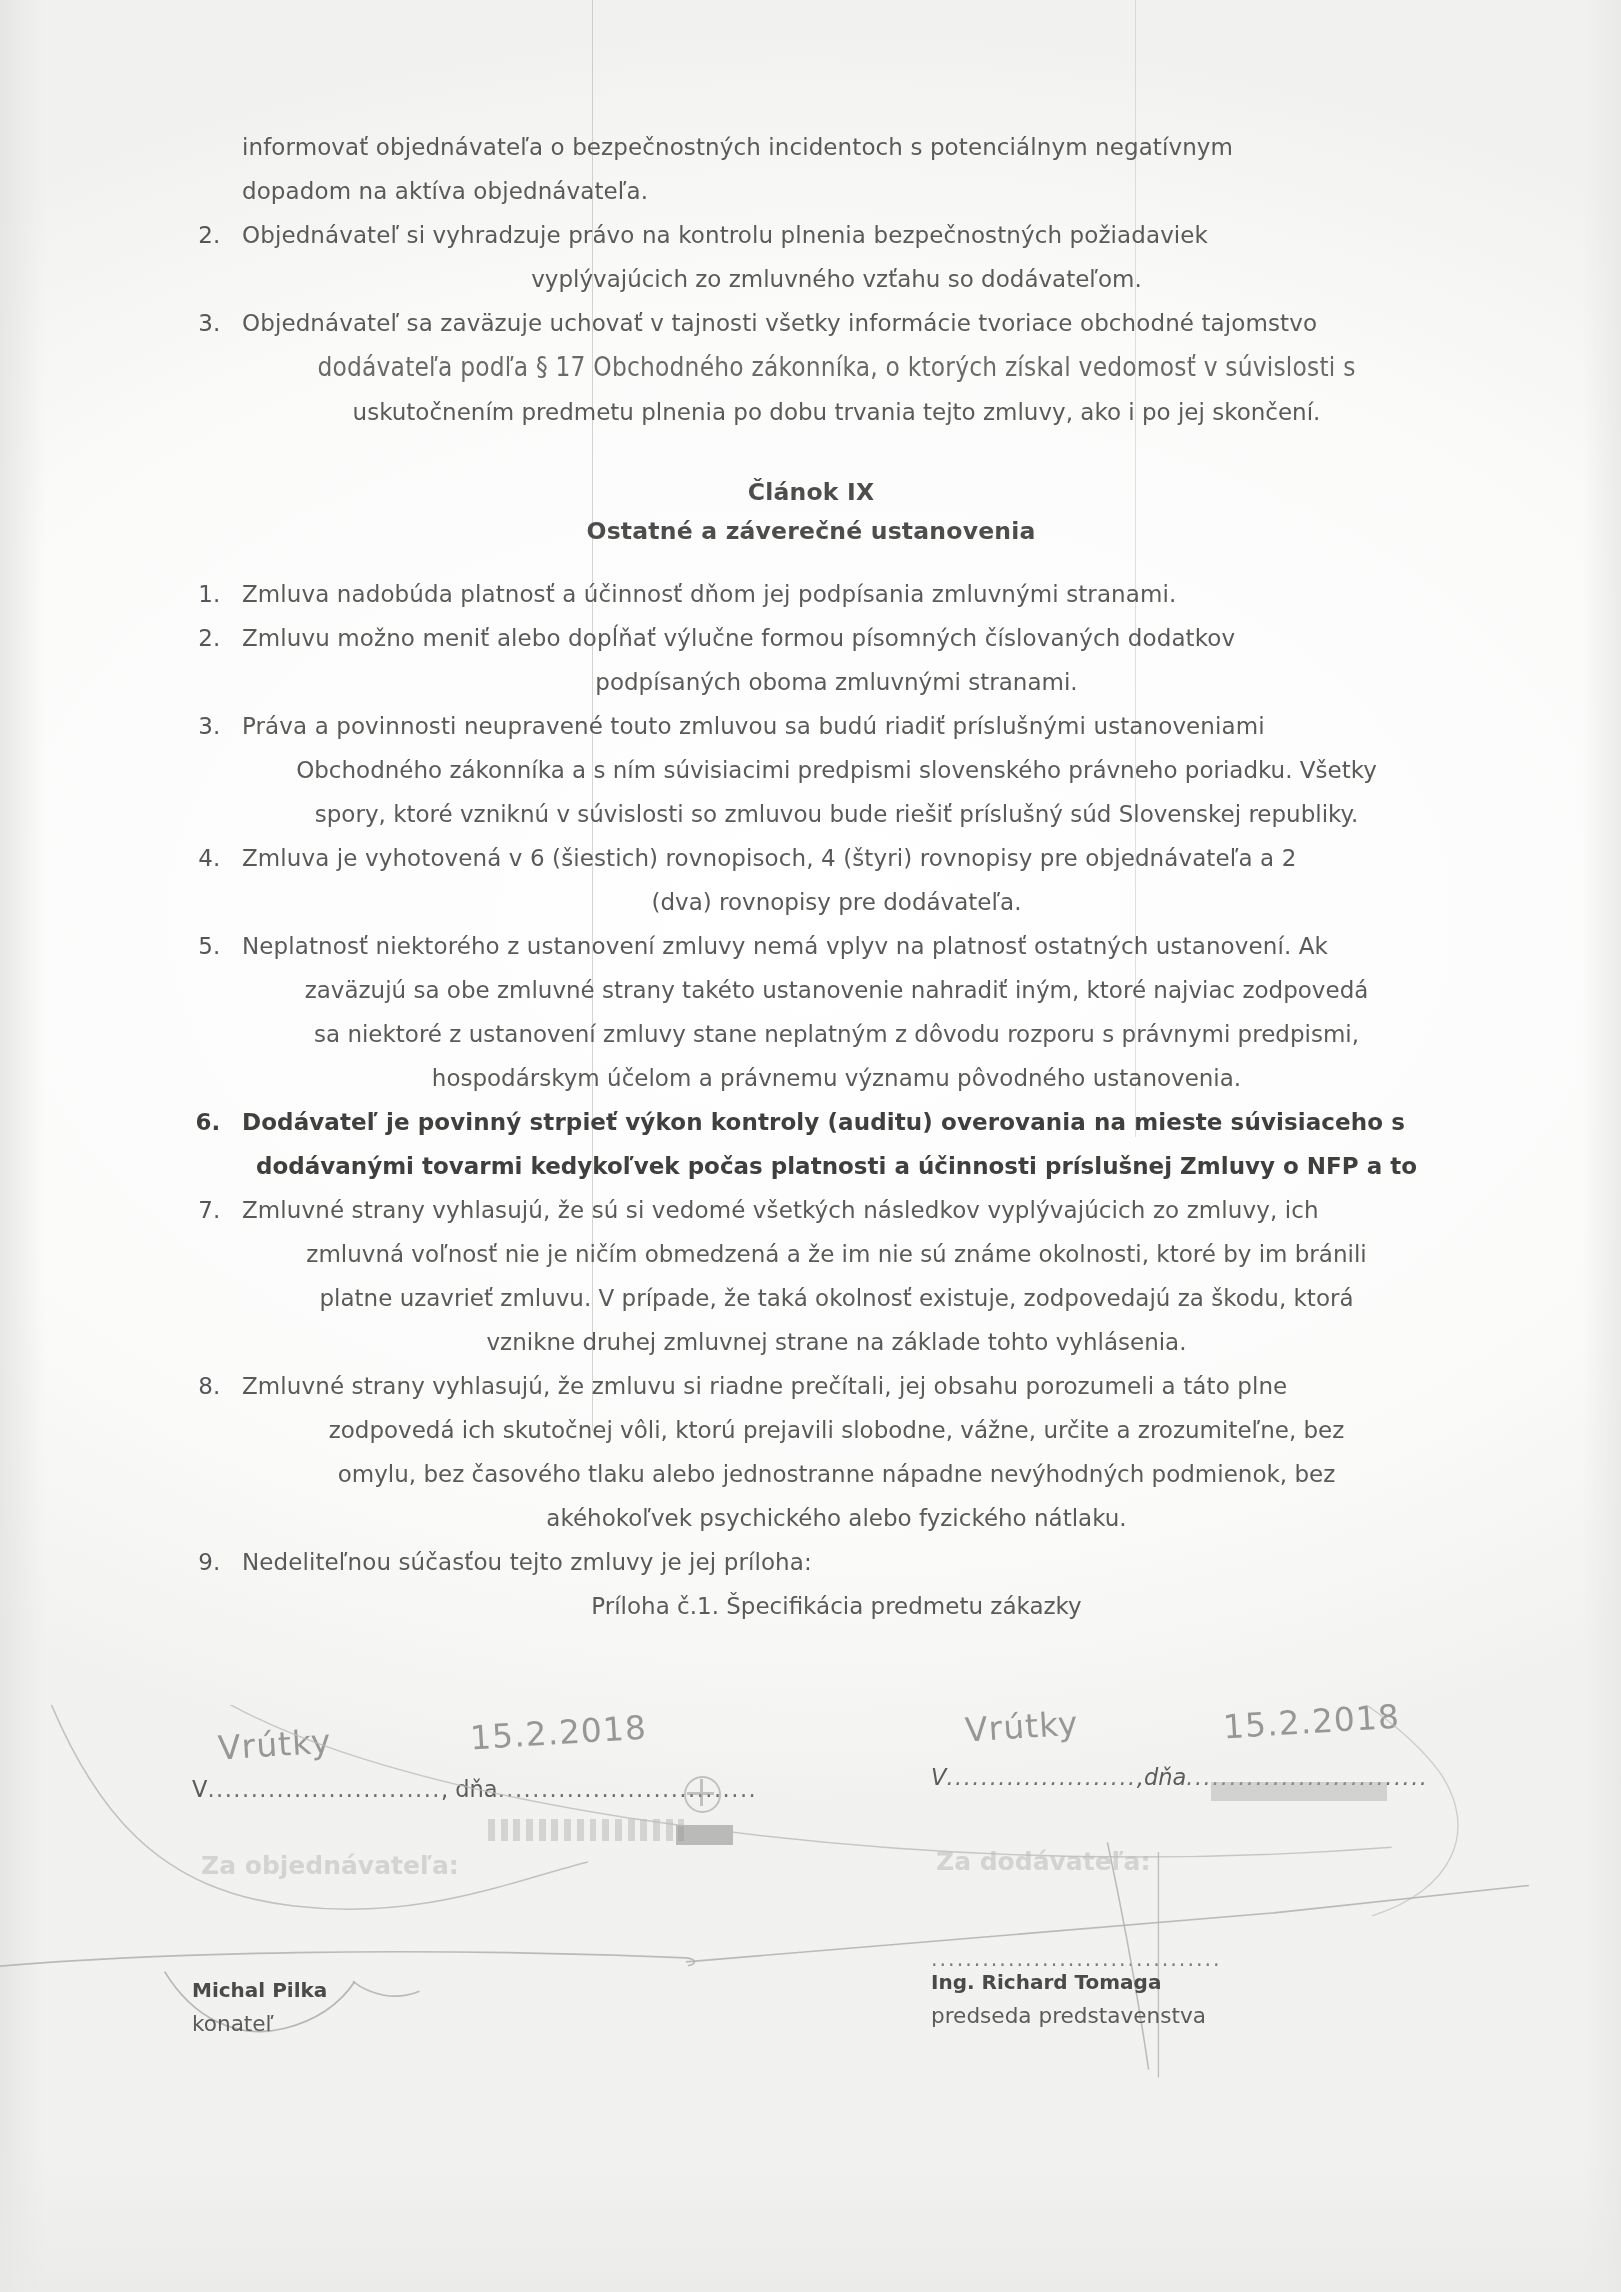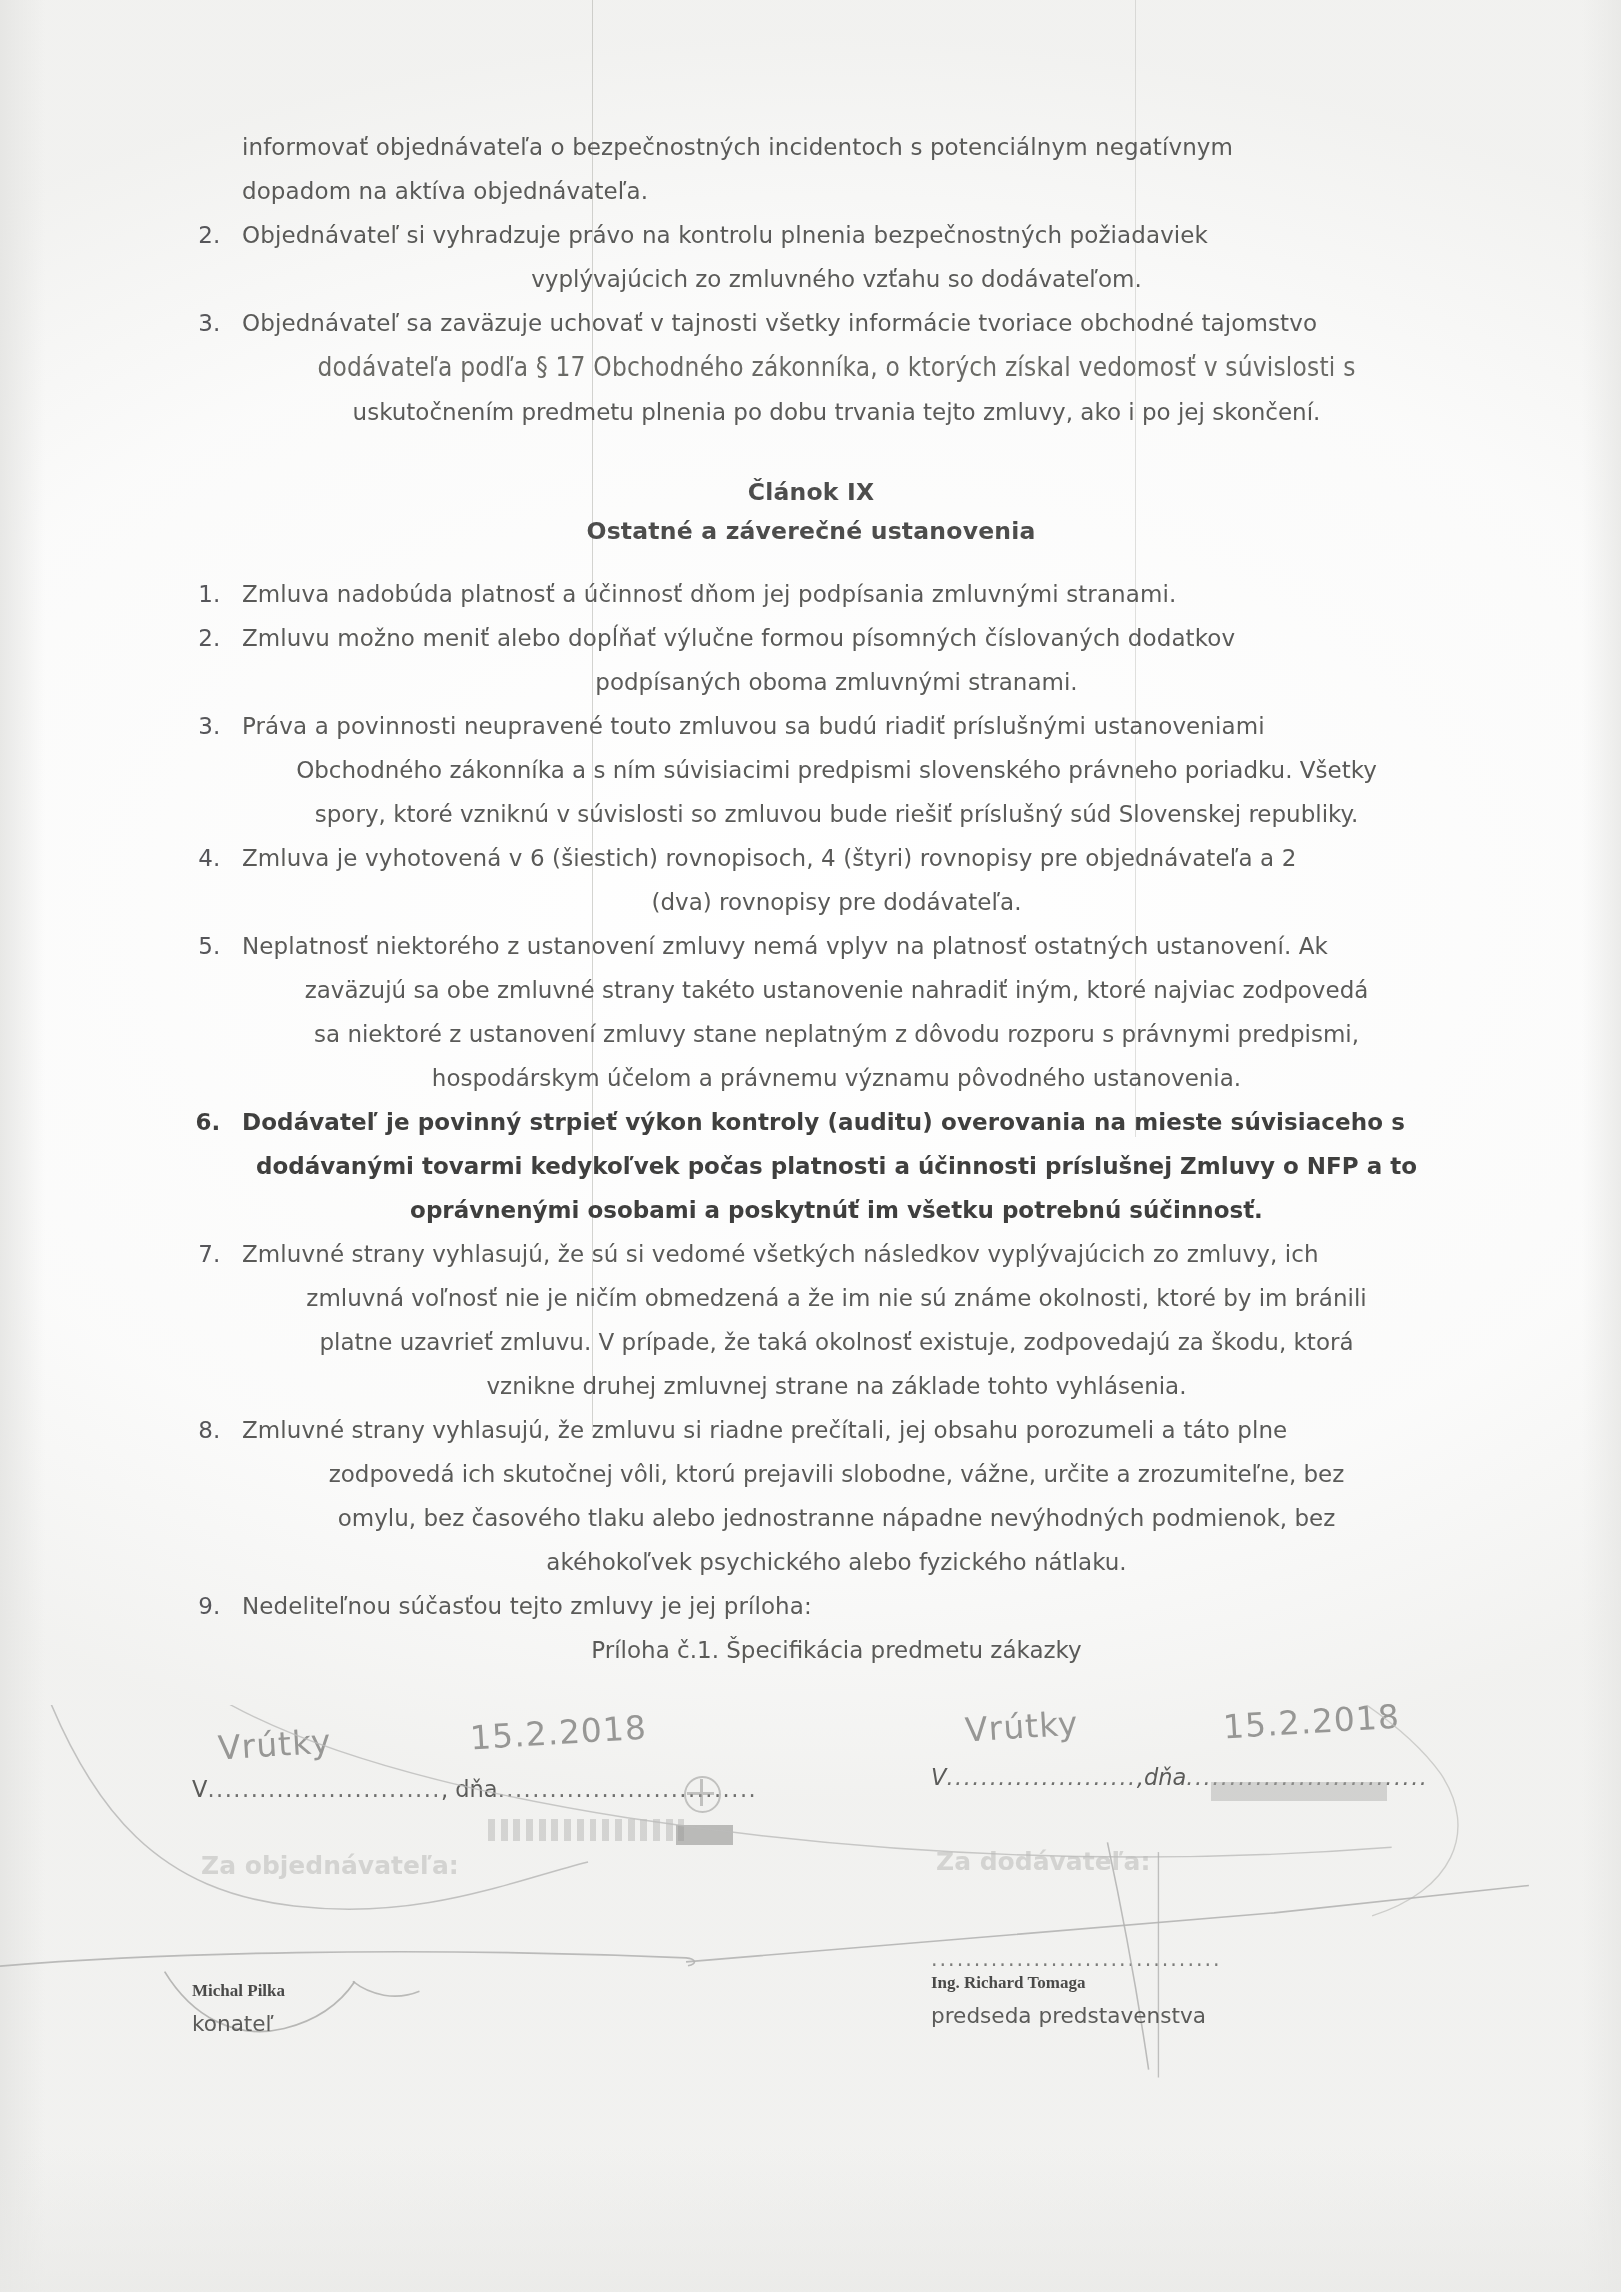--- a/index.html
+++ b/index.html
@@ -232,25 +232,24 @@
     white-space: nowrap;
   }
 
   .name-block {
     position: absolute;
     color: #4a4a49;
   }
   .name-left  { left: 192px; top: 1974px; }
   .name-right { left: 931px; top: 1966px; }
   .name-main {
-    font-size: 17px;
+    font-size: 20px;
     font-weight: bold;
     line-height: 33px;
     white-space: nowrap;
-    font-family: Liberation Serif, serif;
   }
   .name-role {
     font-size: 21.6px;
     line-height: 33px;
     color: #5b5b59;
     white-space: nowrap;
   }
 
   
   .strokes {
@@ -344,21 +343,20 @@
       <div class="plain-line">sa niektoré z ustanovení zmluvy stane neplatným z dôvodu rozporu s právnymi predpismi,</div>
       <div class="plain-line">hospodárskym účelom a právnemu významu pôvodného ustanovenia.</div>
     </div>
 
     <div class="para bold-item">
       <div class="marker">6.</div>
       <div class="ptext">Dodávateľ je povinný strpieť výkon kontroly (auditu) overovania na mieste súvisiaceho s</div>
     </div>
     <div class="cont bold-item">
       <div class="plain-line">dodávanými tovarmi kedykoľvek počas platnosti a účinnosti príslušnej Zmluvy o NFP a to</div>
-      <div class="plain-line">oprávnenými osobami a poskytnúť im všetku potrebnú súčinnosť.</div>
     </div>
 
     <div class="para">
       <div class="marker">7.</div>
       <div class="ptext">Zmluvné strany vyhlasujú, že sú si vedomé všetkých následkov vyplývajúcich zo zmluvy, ich</div>
     </div>
     <div class="cont">
       <div class="plain-line">zmluvná voľnosť nie je ničím obmedzená a že im nie sú známe okolnosti, ktoré by im bránili</div>
       <div class="plain-line">platne uzavrieť zmluvu. V prípade, že taká okolnosť existuje, zodpovedajú za škodu, ktorá</div>
       <div class="plain-line">vznikne druhej zmluvnej strane na základe tohto vyhlásenia.</div>

